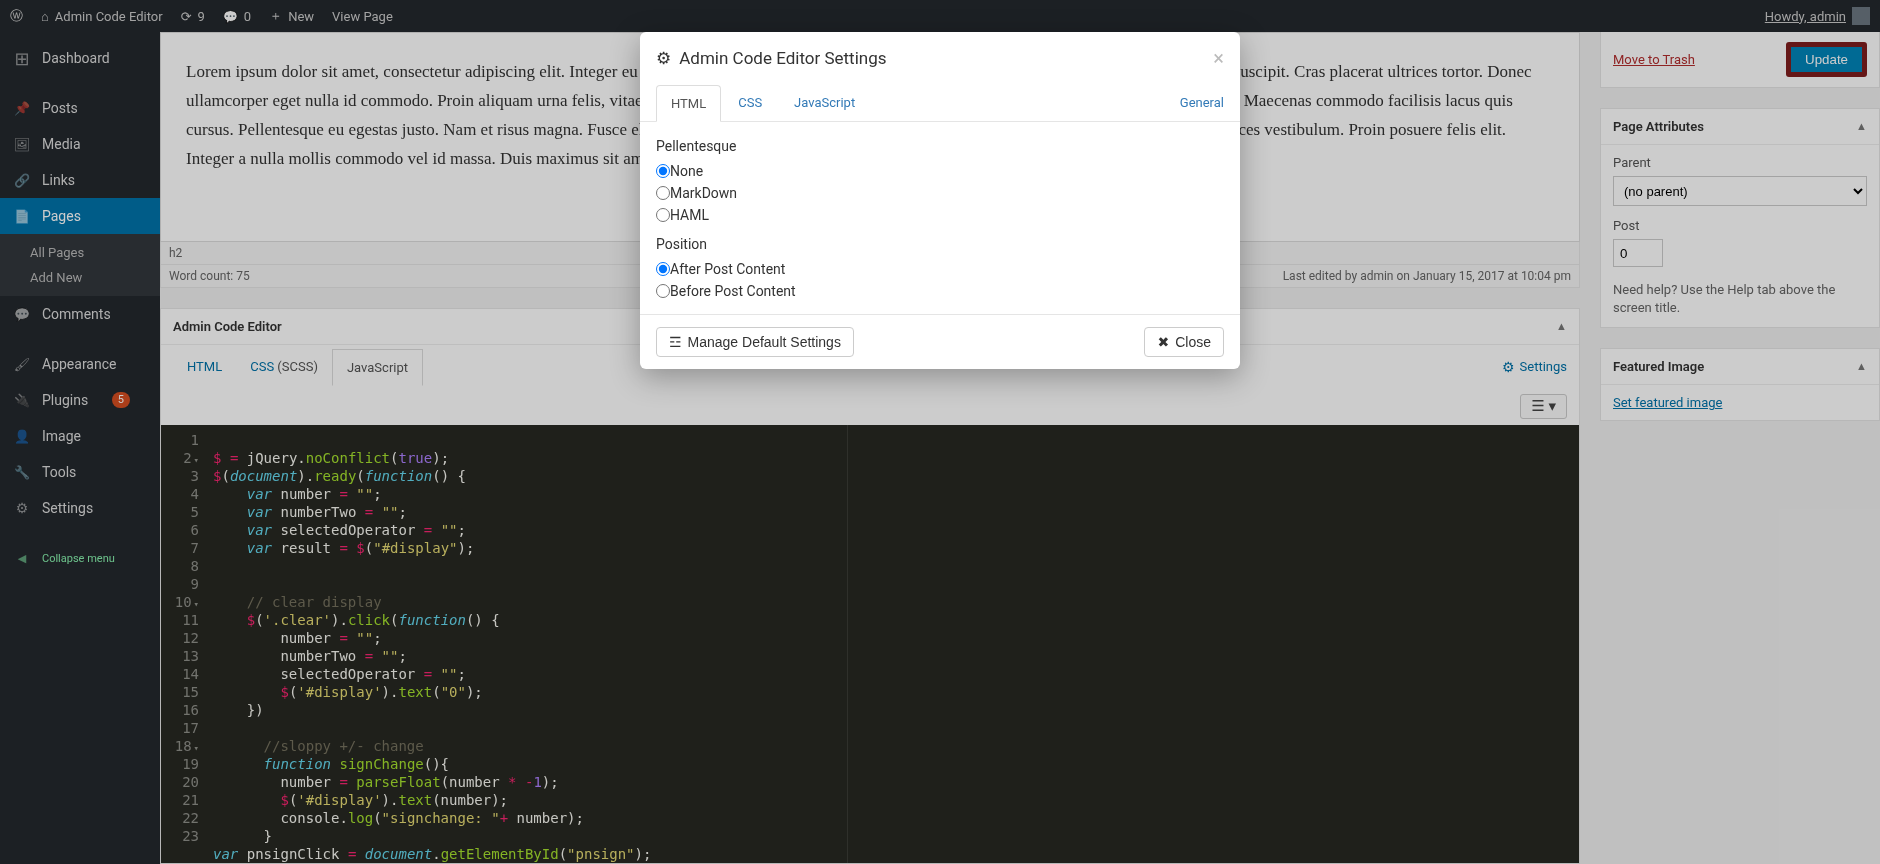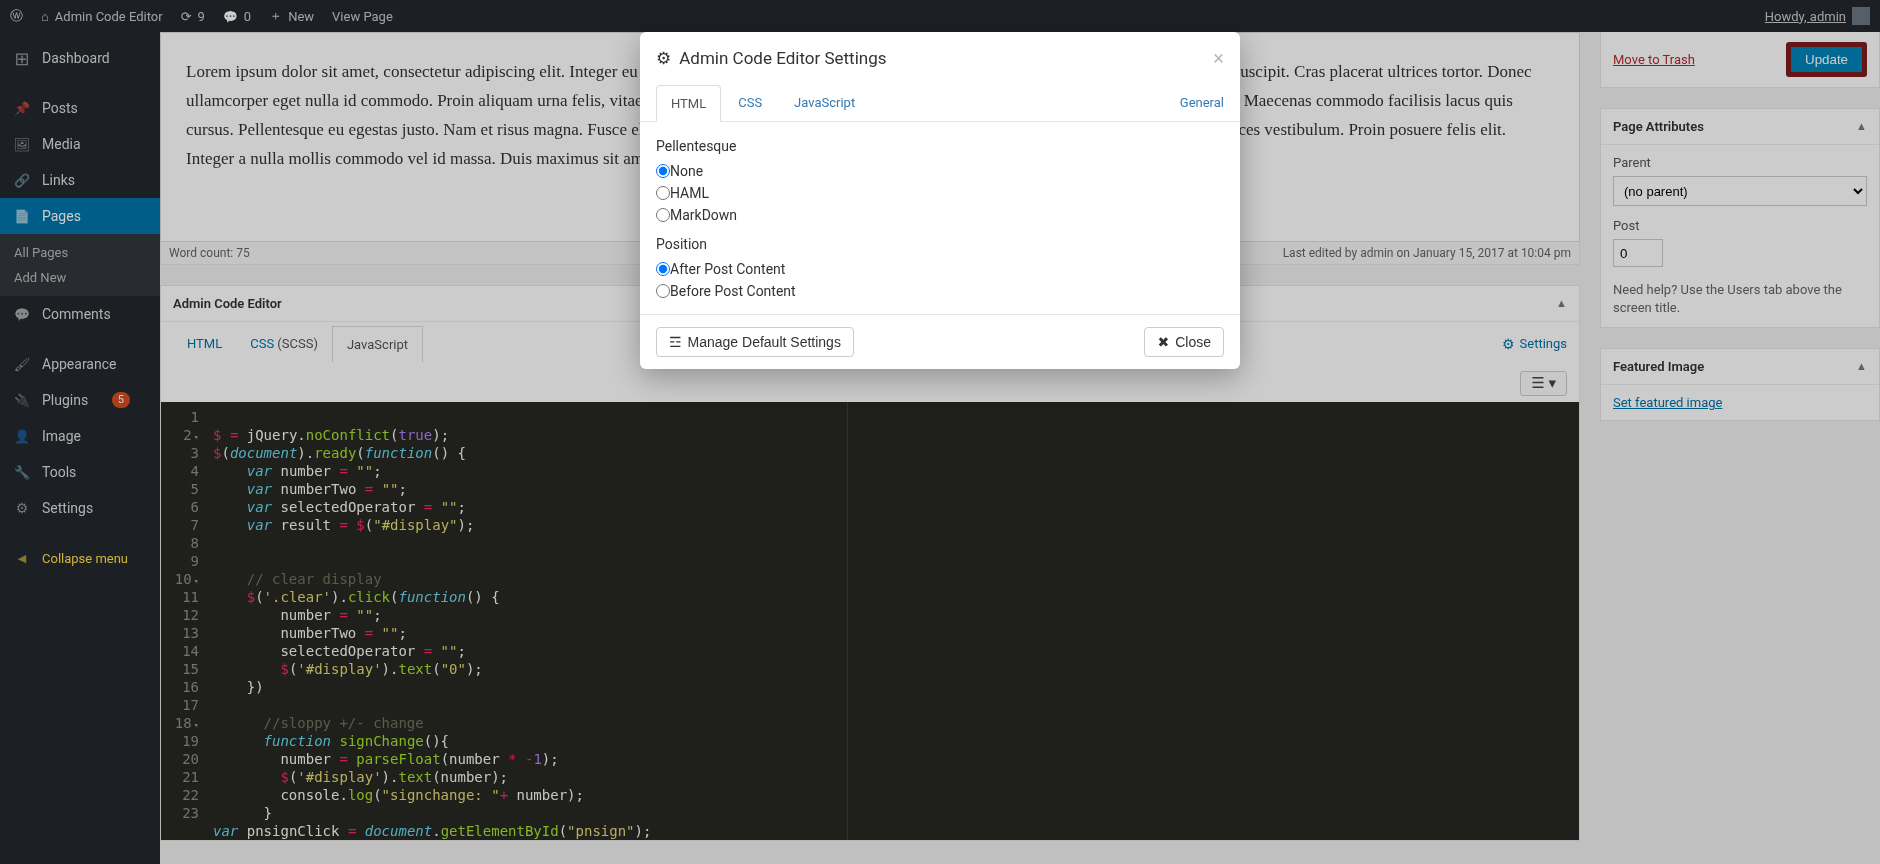--- a/index.html
+++ b/index.html
@@ -12,26 +12,26 @@
 .adminbar .ab-item { display:flex; align-items:center; gap:6px; color:#ccc; cursor:pointer;}
 .adminbar .ab-right { margin-left:auto; display:flex; align-items:center; gap:8px;text-decoration:underline; }
 .adminbar .avatar-sq { width:18px; height:18px; background:#6c7781; }
 
 
 .sidemenu { position:absolute; top:32px; left:0; bottom:0; width:160px; background:#23282d; color:#eee; font-size:14px; padding-top:8px;}
 .sidemenu .mi { display:flex; align-items:center; gap:10px; padding:8px 12px; color:#ddd; cursor:pointer; position:relative;}
 .sidemenu .mi .dashicon { width:20px; height:20px; display:flex; align-items:center; justify-content:center; opacity:.6; font-size:18px;}
 .sidemenu .mi.current { background:#0073aa; color:#fff;}
 .sidemenu .mi.current::after { content:""; position:absolute; right:-8px; top:50%; margin-top:-8px; border:8px solid transparent; border-right-color:#f1f1f1;}
-.sidemenu .sub { background:#32373c; padding:6px 0;}
+.sidemenu .sub { background:#32373c; padding:6px 16px;}
 .sidemenu .sub a { display:block; padding:5px 12px 5px 14px; color:#0ea5e9; font-size:13px;}
 .sidemenu .sub a.grey { color:#bbb;}
 .sidemenu .sep { height:14px;}
 .badge-upd { background:#d54e21; color:#fff; border-radius:9px; padding:0 6px; font-size:11px; line-height:16px; display:inline-block;}
-.sidemenu .mi.collapse { color:#fde047; font-size:13px;}
+.sidemenu .mi.collapse { color:#86efac; font-size:11px;}
 
 
 .main { position:absolute; top:32px; left:160px; right:0; bottom:0; background:#f1f1f1; padding:0 20px;}
 
 .editor-area { margin-top:0; }
 .editor-text { background:#fff; border:1px solid #ddd; padding:25px 25px 10px; font-family:Georgia,serif; font-size:17px; line-height:1.7; color:#333; height:210px; overflow:hidden;}
 .editor-status { background:#f5f5f5; border:1px solid #e5e5e5; border-top:none; padding:4px 8px; color:#666; font-size:12px;}
 .editor-status2 { background:#f5f5f5; border:1px solid #e5e5e5; border-top:none; padding:4px 8px; color:#666; font-size:12px; display:flex; justify-content:space-between;}
 
 
@@ -208,20 +208,21 @@
       <span>Collapse menu</span>
     </div>
 </div>
 
 <div class="main">
 
   <div class="main-content-wrap">
 
     <div class="editor-area">
       <div class="editor-text">Lorem ipsum dolor sit amet, consectetur adipiscing elit. Integer eu egestas odio. Suspendisse dictum tortor scelerisque justo egestas, quis hendrerit ipsum suscipit. Cras placerat ultrices tortor. Donec ullamcorper eget nulla id commodo. Proin aliquam urna felis, vitae lacinia velit accumsan ac. Vestibulum velit vitae lectus convallis dignissim vel et dolor. Maecenas commodo facilisis lacus quis cursus. Pellentesque eu egestas justo. Nam et risus magna. Fusce elementum ipsum suscipit pretium dapibus. Ut auctor bibendum orci, in sodales sem ultrices vestibulum. Proin posuere felis elit. Integer a nulla mollis commodo vel id massa. Duis maximus sit amet mauris id sollicitudin.</div>
+      <div class="editor-status">h2</div>
       <div class="editor-status2">
         <span>Word count: 75</span>
         <span>Last edited by admin on January 15, 2017 at 10:04 pm</span>
       </div>
     </div>
 
     <div class="ace-panel">
       <div class="ap-head">
         <span>Admin Code Editor</span>
         <span class="tri">▲</span>
@@ -308,21 +309,21 @@
         <span>Page Attributes</span>
           <span class="tri">▲</span>
       </div>
       <div class="mb-body">
         <div style="margin-bottom:6px">Parent</div>
         <select class="sel">
           <option>(no parent)</option>
         </select>
         <div style="margin:12px 0 6px">Post</div>
         <input class="ord-input" value="0" style="">
-        <div class="help-txt" style="margin-top:14px">Need help? Use the Users tab above the screen title.</div>
+        <div class="help-txt" style="margin-top:14px">Need help? Use the Help tab above the screen title.</div>
       </div>
     </div>
 
     <div class="metabox">
       <div class="mb-head">
         <span>Featured Image</span>
           <span class="tri">▲</span>
       </div>
       <div class="mb-body">
         <a class="feat-link">Set featured image</a>
@@ -348,25 +349,25 @@
     <div class="generaltab">General</div>
   </div>
   <div class="m-body">
     <div class="grp-label">Pellentesque</div>
     <label class="radio-row">
         <input type="radio" name="pp" checked="" style="">
         <span>None</span>
       </label>
     <label class="radio-row">
         <input type="radio" name="pp" style="">
+        <span>MarkDown</span>
+      </label>
+    <label class="radio-row">
+        <input type="radio" name="pp" style="">
         <span>HAML</span>
-      </label>
-    <label class="radio-row">
-        <input type="radio" name="pp" style="">
-        <span>MarkDown</span>
       </label>
 
     <div class="grp-label" style="margin-top:10px">Position</div>
     <label class="radio-row">
         <input type="radio" name="pos" checked="" style="">
         <span>After Post Content</span>
       </label>
     <label class="radio-row">
         <input type="radio" name="pos" style="">
         <span>Before Post Content</span>

